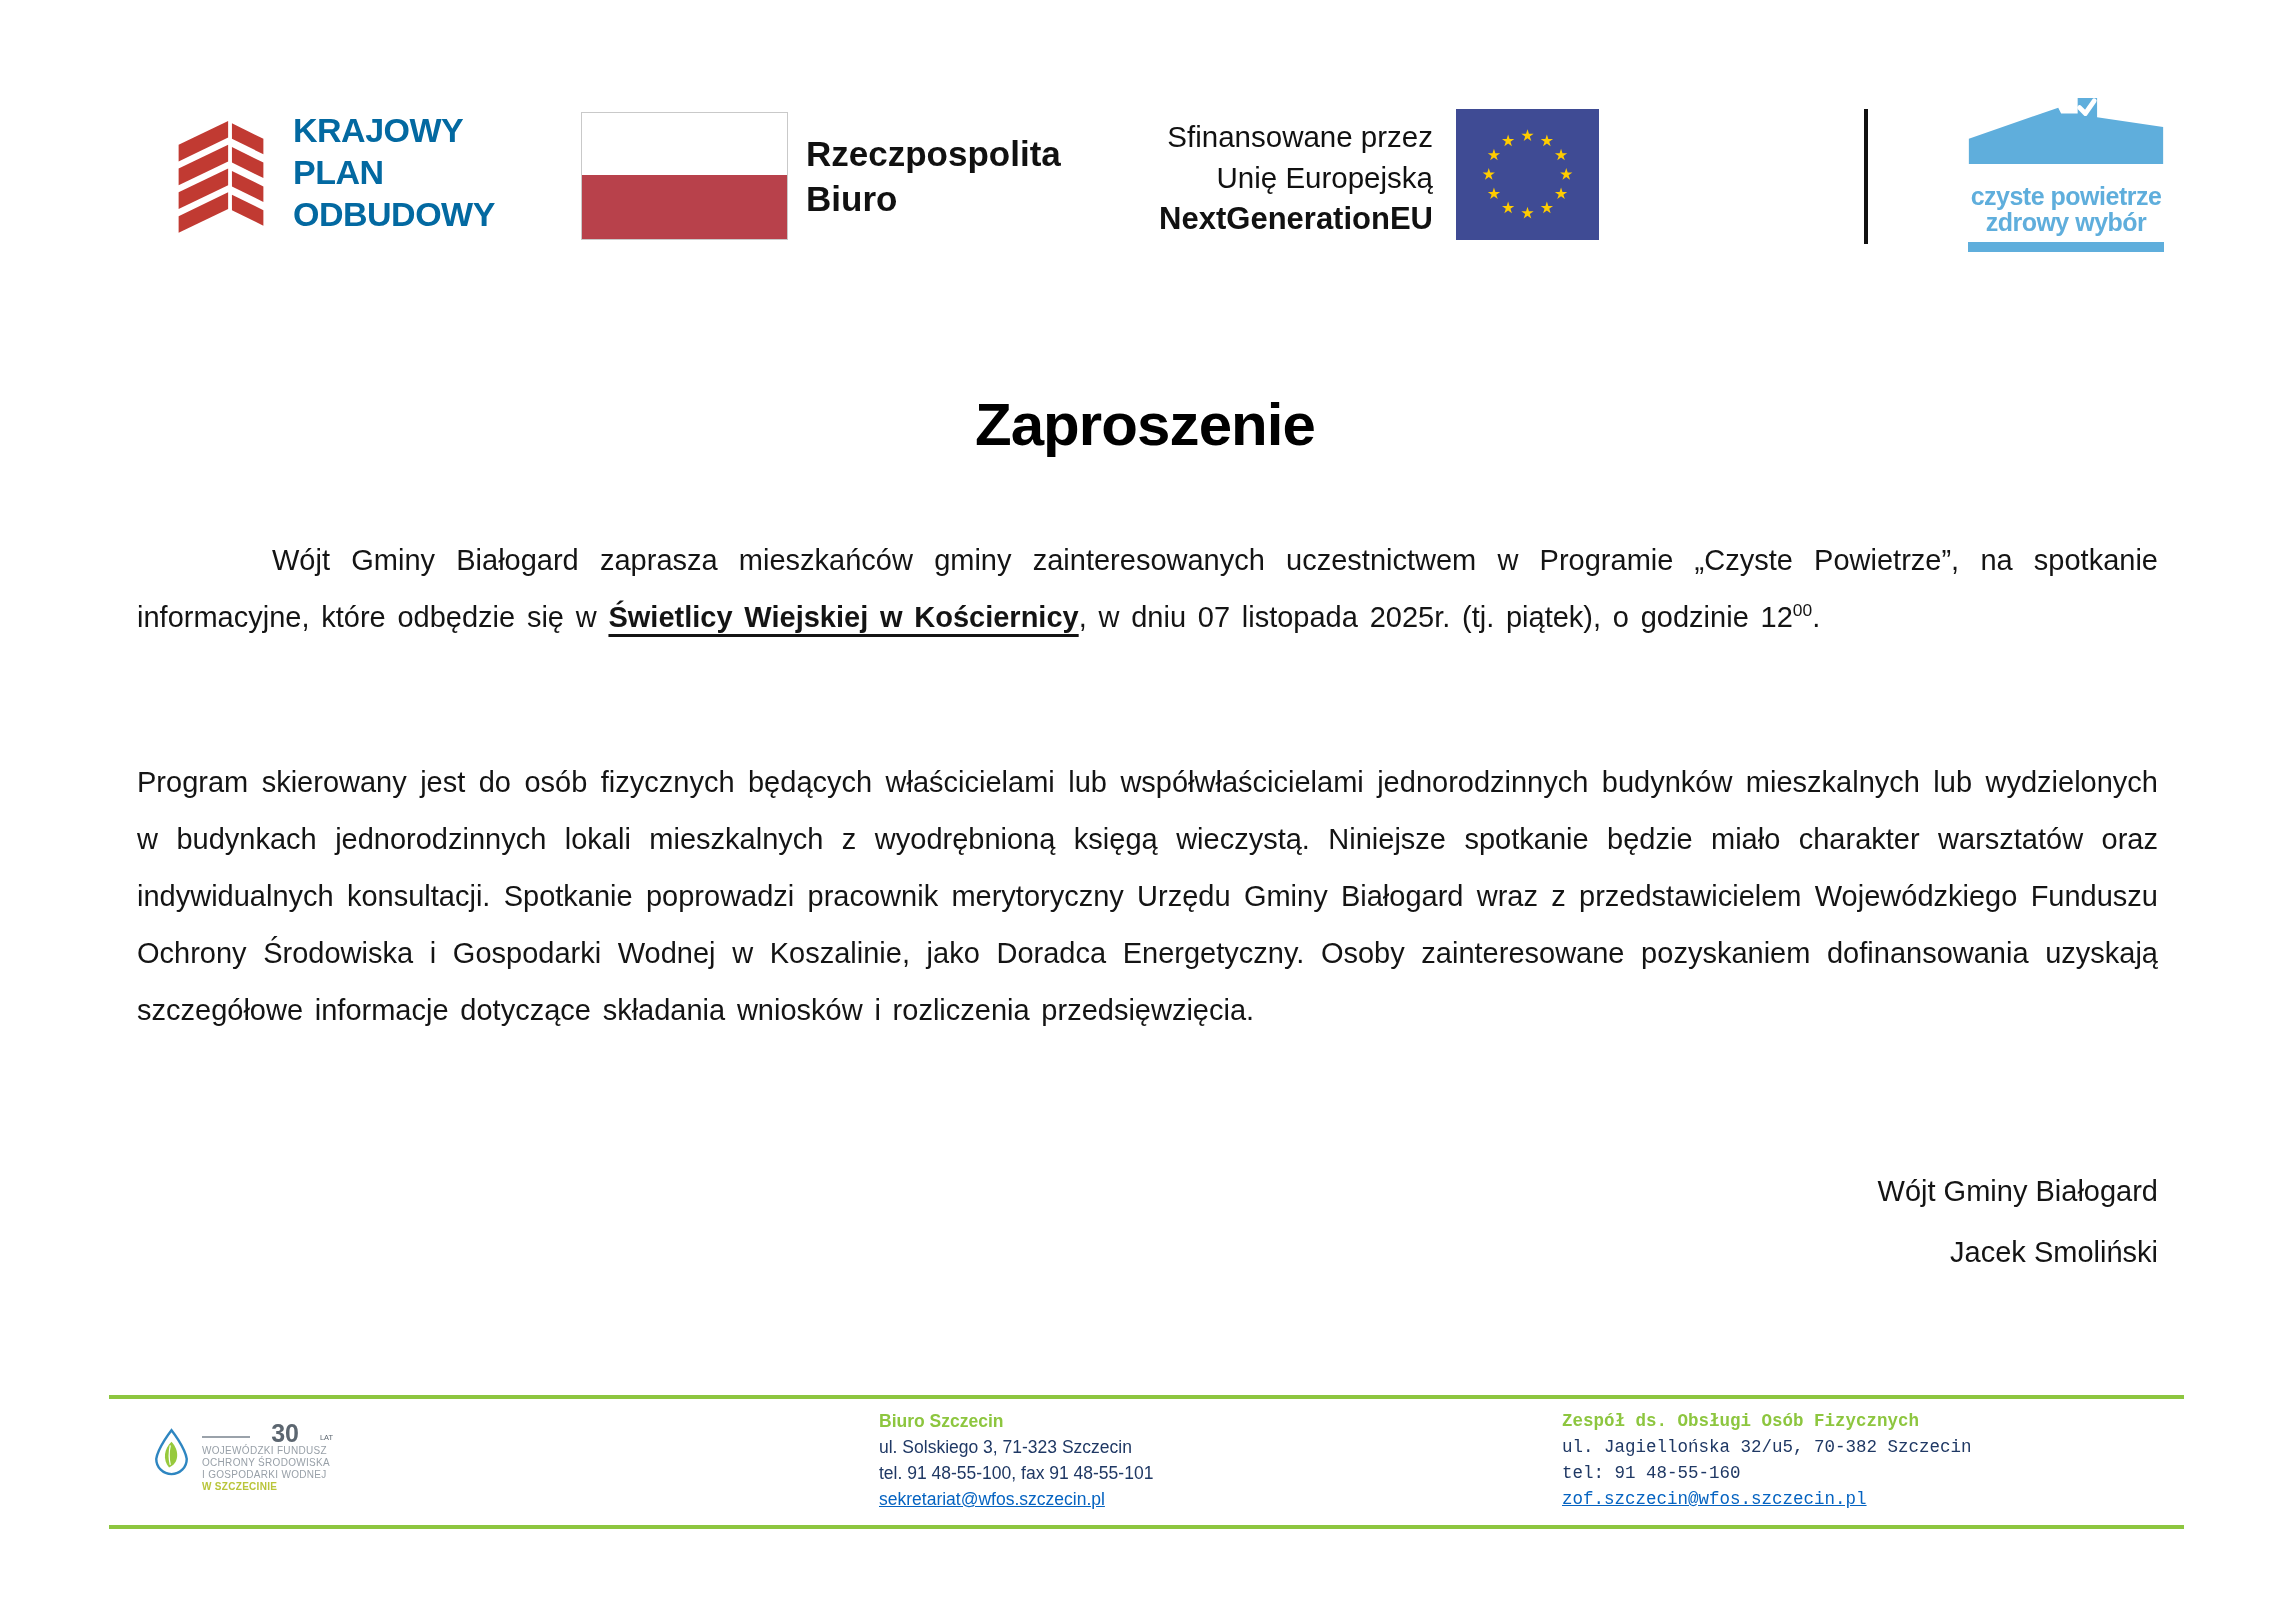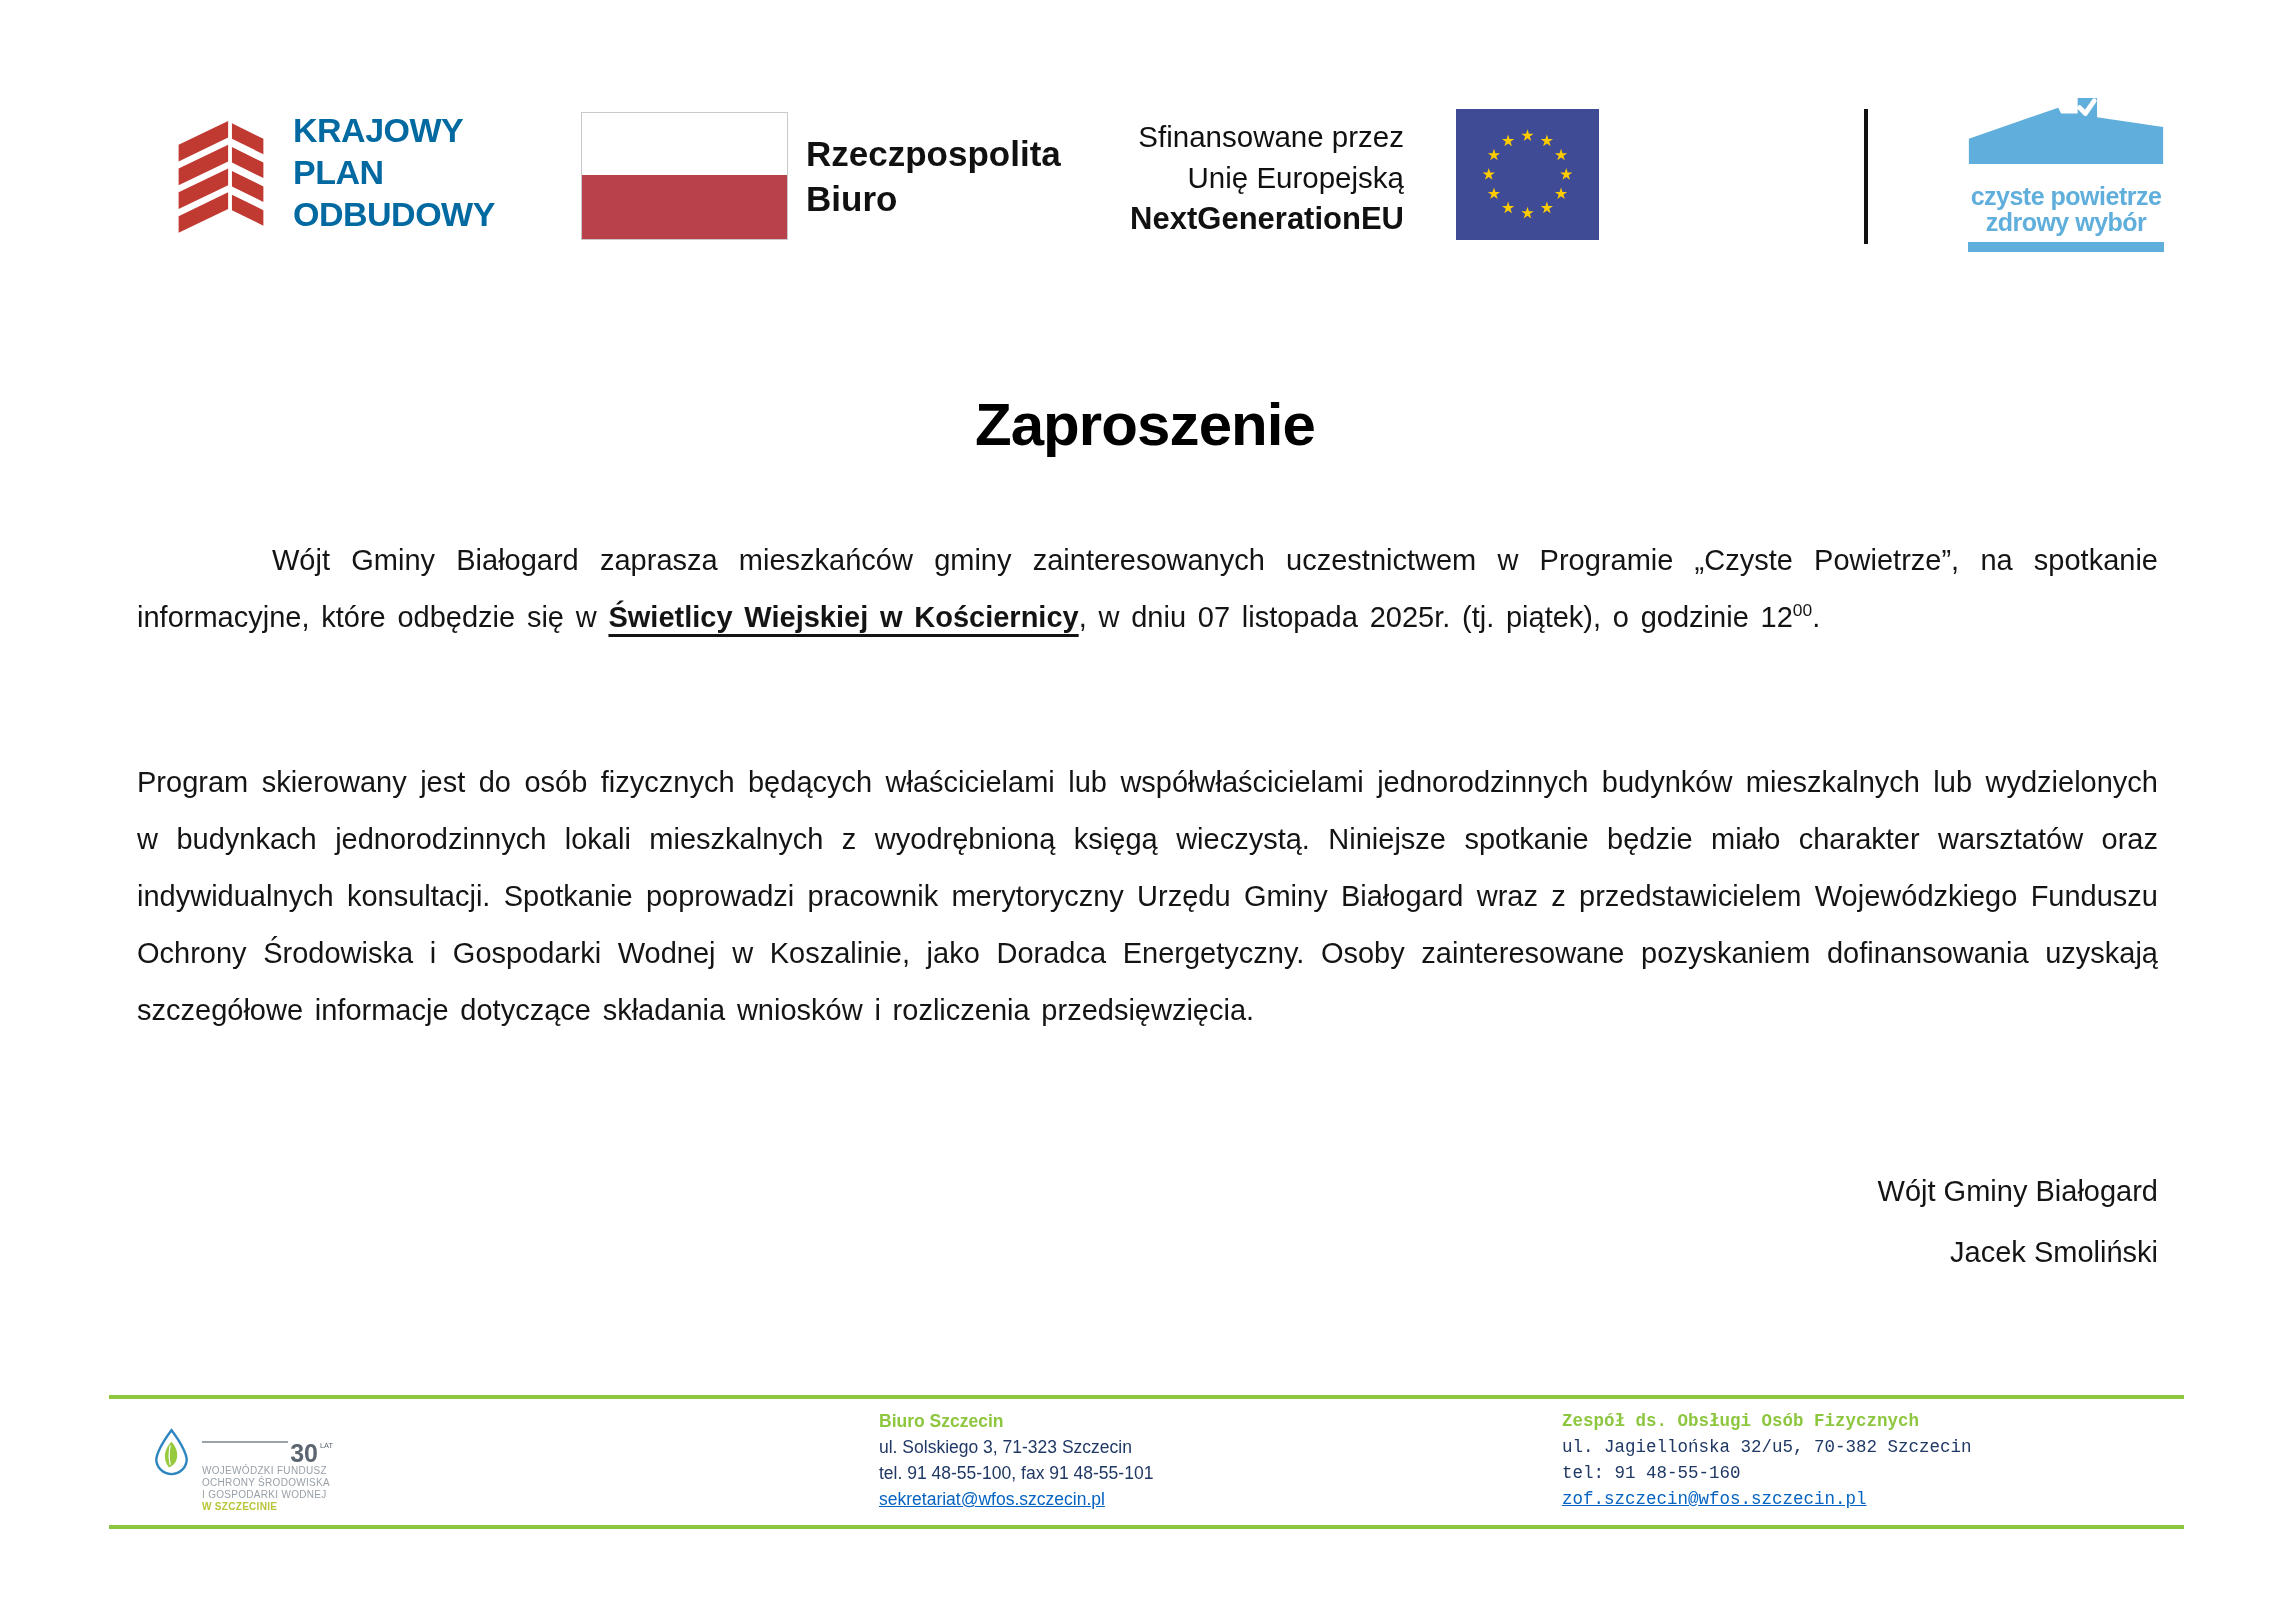--- a/index.html
+++ b/index.html
@@ -9,21 +9,21 @@
   }
   .abs{position:absolute;}
 
   
   .kpo{left:171px;top:109px;display:flex;}
   .kpo-text{position:absolute;left:293px;top:109px;font-size:34px;line-height:42px;
     font-weight:700;color:#0369a1;letter-spacing:-0.5px;}
   .pl-flag{left:581px;top:112px;width:205px;height:126px;border:0.9px solid #c9c9c9;background:#fff;}
   .pl-flag .red{position:absolute;left:0;bottom:0;width:100%;height:51%;background:#B8414B;}
   .pl-text{left:806px;top:131px;font-size:35px;line-height:45px;font-weight:700;color:#111;}
-  .eu-text{right:886px;top:116px;text-align:right;font-size:29.5px;line-height:41px;color:#111;}
+  .eu-text{right:857px;top:116px;text-align:right;font-size:29.5px;line-height:41px;color:#111;}
   .eu-text .ngeu{font-size:31px;font-weight:700;}
   .eu-flag{left:1456px;top:109px;}
   .hdr-divider{left:1864px;top:109px;width:3.7px;height:135px;background:#111;}
   .cp{left:1968px;top:96px;width:196px;text-align:center;}
   .cp-text{margin-top:16px;font-size:25px;line-height:26px;font-weight:700;color:#5FAEDC;letter-spacing:-0.5px;}
   .cp-bar{margin-top:6.5px;height:10px;background:#5FAEDC;}
 
   
   .doc-title{left:0;top:334px;width:100%;text-align:center;font-size:60px;line-height:102px;
     font-weight:700;color:#000;letter-spacing:-0.9px;}
@@ -34,21 +34,21 @@
   .bold-u{font-weight:700;text-decoration:underline;text-decoration-thickness:2.8px;text-underline-offset:6.5px;}
   .para sup{font-size:60%;line-height:0;}
   .signature{right:132px;top:1161px;text-align:right;font-size:29px;line-height:61px;color:#141414;}
 
   
   .f-rule{left:109px;width:2075px;height:3.7px;background:#8DC63F;}
   .f-rule.top{top:1395px;}
   .f-rule.bottom{top:1525px;}
   .wfos{left:152px;top:1421px;display:flex;gap:11px;align-items:flex-start;}
   .wfos-right{width:131px;}
-  .wfos-30row{display:flex;gap:2px;margin-top:20px;}
+  .wfos-30row{display:flex;align-items:flex-end;gap:21px;}
   .wfos-30rule{flex:1;height:1.8px;background:#9aa2aa;margin-bottom:7.4px;}
   .wfos-30{font-size:25px;font-weight:700;color:#5c6670;line-height:24px;}
   .wfos-lat{font-size:7.4px;color:#5c6670;margin-bottom:2.8px;}
   .wfos-org{font-size:10px;line-height:12px;color:#98a0a8;letter-spacing:0.3px;white-space:nowrap;}
   .wfos-org.green{color:#b9c53a;font-weight:700;}
   .f-col{top:1408px;font-size:17.5px;line-height:26px;color:#1F3864;}
   .f-col .f-title{color:#8DC63F;font-weight:700;}
   .f-col a{color:#0563C1;text-decoration:underline;}
   .f-biuro{left:879px;}
   .f-zespol{left:1562px;font-family:Liberation Mono, monospace;}

